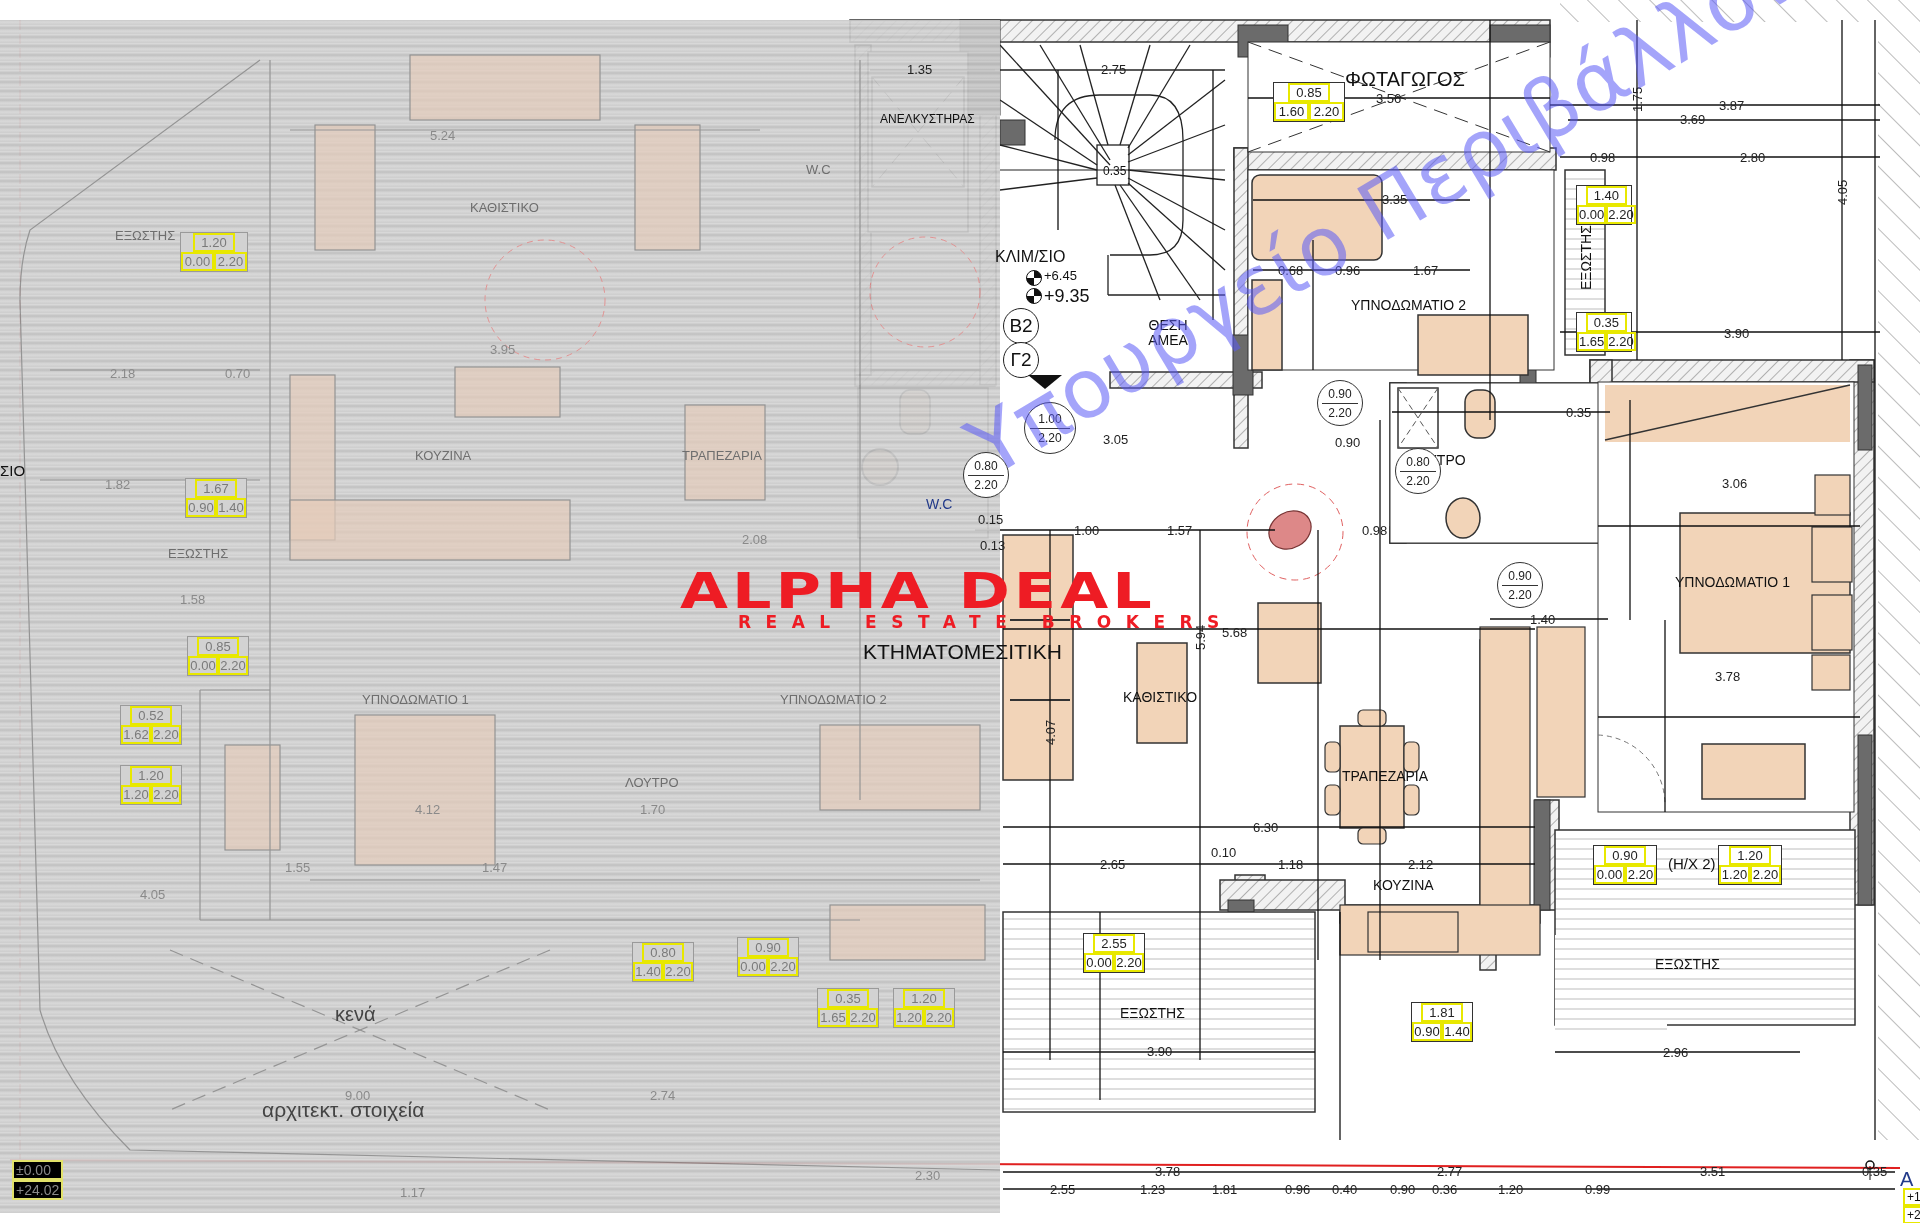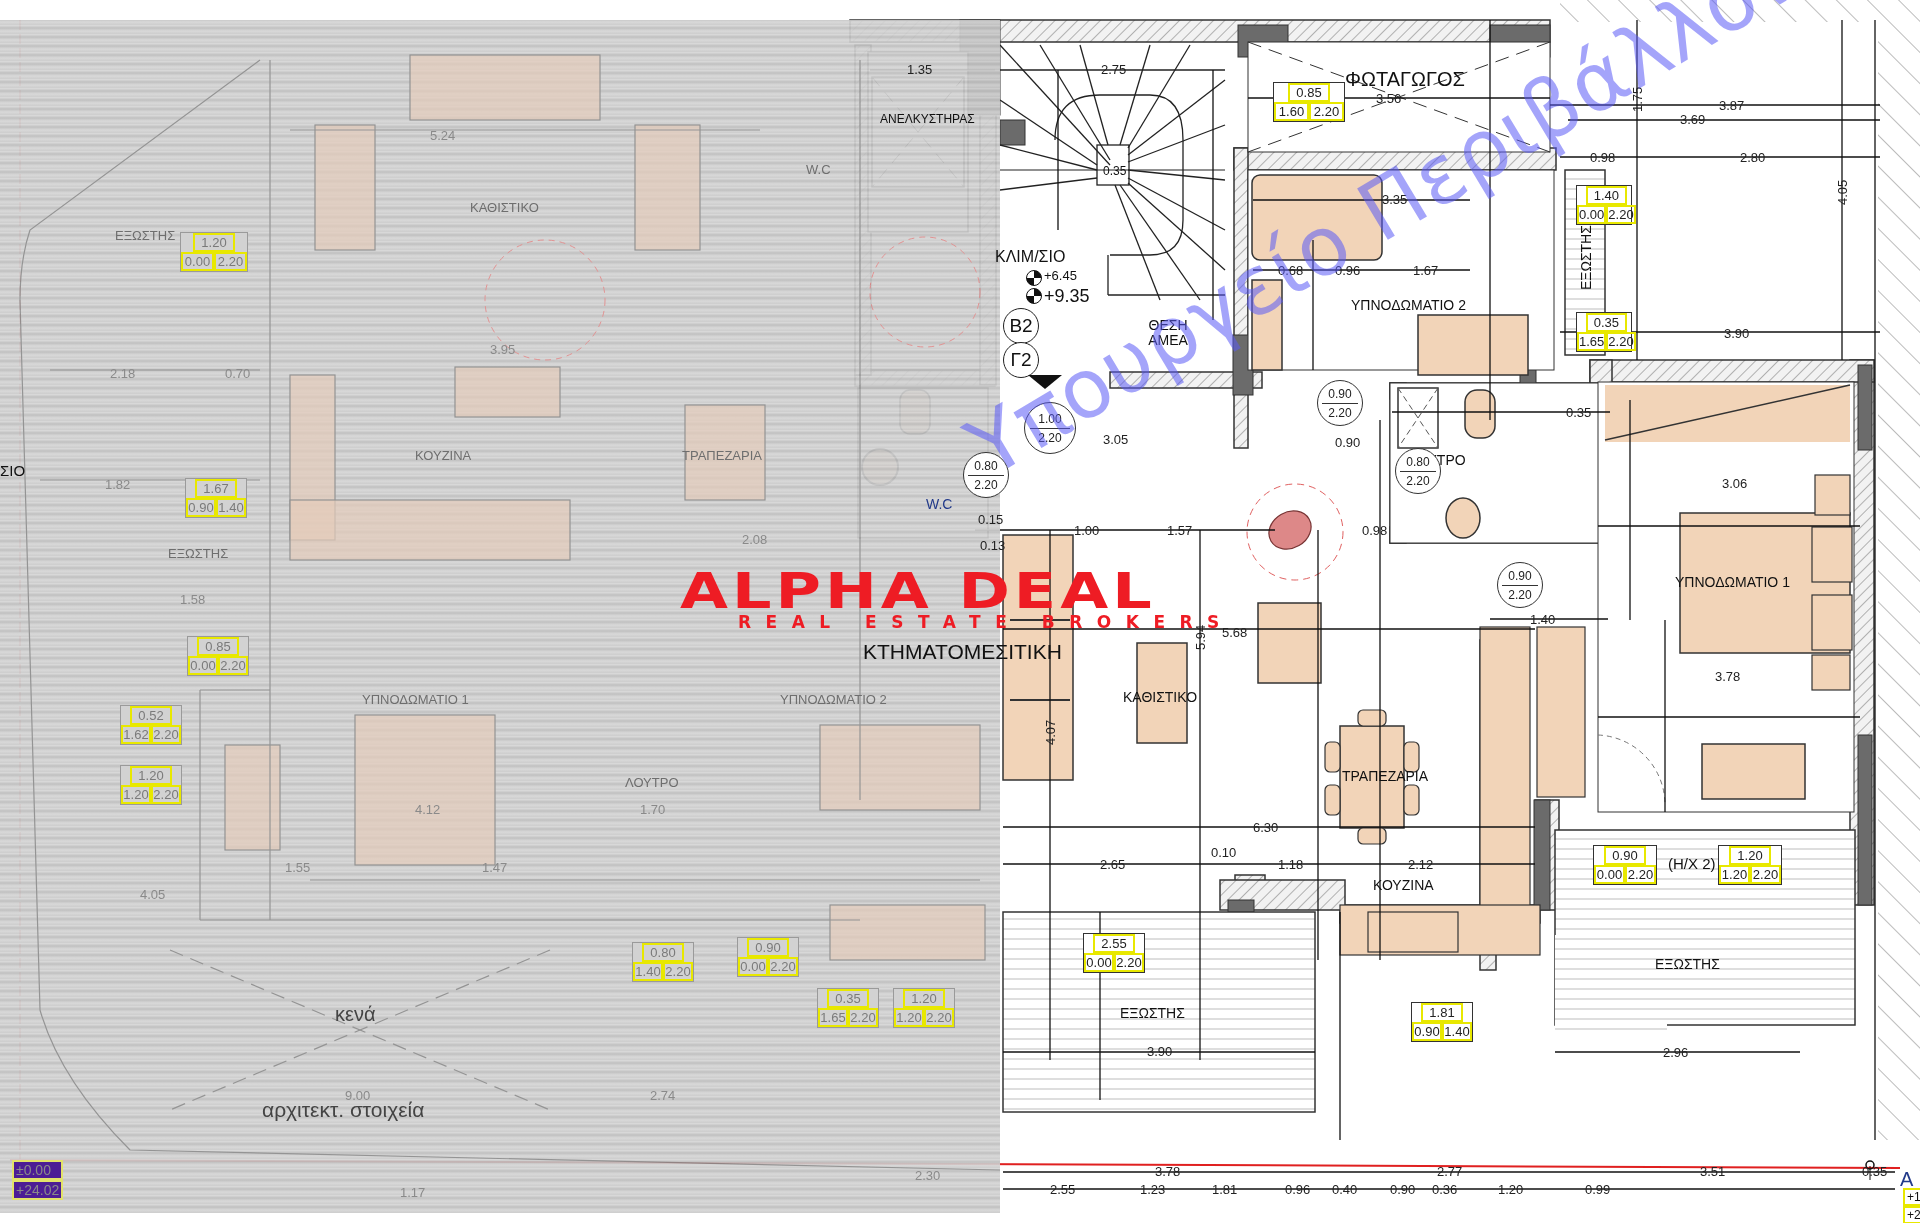--- a/index.html
+++ b/index.html
@@ -29,21 +29,21 @@
   .logo-main { position:absolute; left:0; top:0; font-family:"DejaVu Sans", sans-serif; font-weight:bold; font-size:62px;
     color:#ee1c24; letter-spacing:4px; transform:scaleY(0.8); transform-origin:left top; line-height:1; }
   .logo-sub { position:absolute; left:58px; top:48px; font-family:"DejaVu Sans", sans-serif; font-weight:bold; font-size:17px;
     color:#ee1c24; letter-spacing:14.5px; line-height:1; }
   .logo-greek { position:absolute; left:183px; top:75px; font-family:"Liberation Sans", sans-serif; font-size:21px; color:#111; line-height:1; }
   .watermark { position:absolute; left:1000px; top:400px; font-family:"DejaVu Sans", sans-serif; font-size:82px; color:rgba(90,90,245,0.55);
     transform:rotate(-31deg); transform-origin:left bottom; white-space:nowrap; letter-spacing:1px; }
   .elev { position:absolute; font-size:14px; color:#111; }
   .elev.gray { color:#8a8a8a; }
   .elev span { display:block; border:2px solid #e8e800; padding:0 2px; background:#fff; }
-  .elev.gray span { background:#4c1d95; border-color:#e2e26a; }
+  .elev.gray span { background:#000000; border-color:#e2e26a; }
 </style>
 </head>
 <body>
 
 <svg id="plan" viewBox="0 0 1920 1223" xmlns="http://www.w3.org/2000/svg">
   <defs>
     <pattern id="hatch" width="8" height="8" patternUnits="userSpaceOnUse" patternTransform="rotate(45)">
       <rect width="8" height="8" fill="#f2f2f2"></rect>
       <line x1="0" y1="0" x2="0" y2="8" stroke="#9a9a9a" stroke-width="1.5"></line>
     </pattern>

